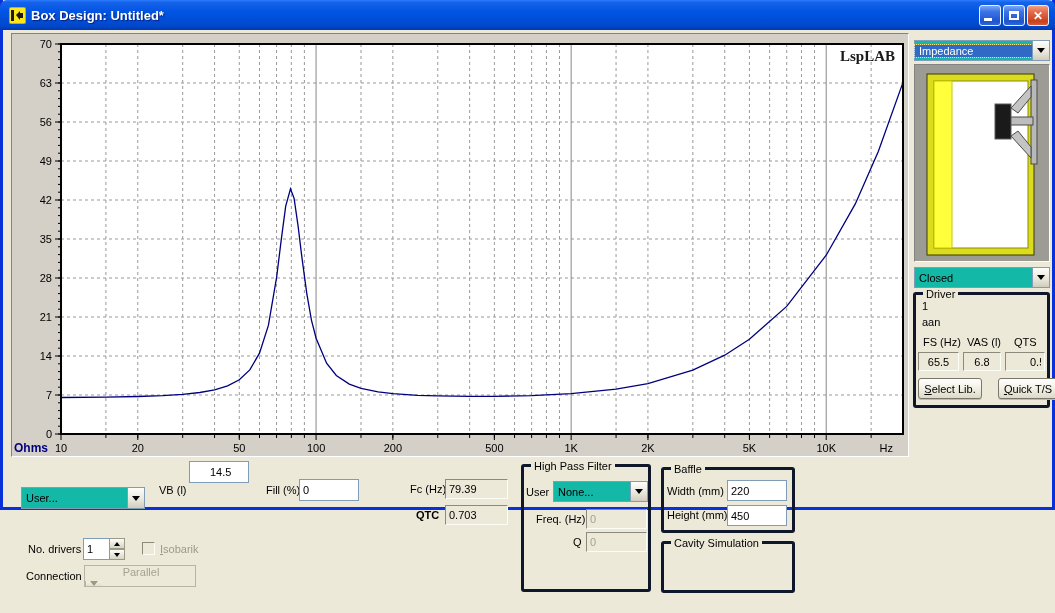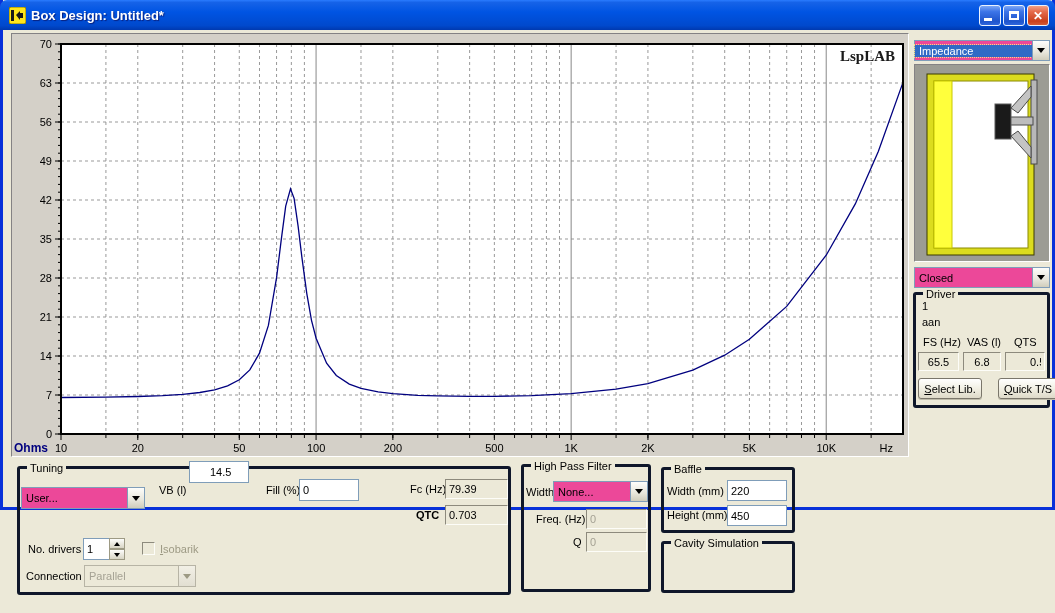--- a/index.html
+++ b/index.html
@@ -39,21 +39,21 @@
   .grouplabel { position:absolute; top:-7px; left:7px; background:#ECE9D8; padding:0 3px;
       white-space:nowrap; }
   .lbl { position:absolute; white-space:nowrap; }
   .lbl.disabled, .dis-text { color:#9D9A84; }
   input.field { position:absolute; border:1px solid #7F9DB9; background:#fff;
       font:11px "Liberation Sans", sans-serif; padding:1px 3px; }
   input.readonly { background:#ECE9D8; border:1px solid;
       border-color:#8D8A7D #FDFDF8 #FDFDF8 #8D8A7D; }
   input.disabled { background:#ECE9D8; color:#A5A294; border:1px solid;
       border-color:#8D8A7D #FDFDF8 #FDFDF8 #8D8A7D; }
-  .combo { position:absolute; border:1px solid #7F9DB9; background:#ec4899; display:flex;
+  .combo { position:absolute; border:1px solid #7F9DB9; background:#14b8a6; display:flex;
       align-items:center; cursor:pointer; }
   .combo .ctext { flex:1; padding:0 2px 0 4px; white-space:nowrap; overflow:hidden; }
   .combo .cbtn { width:17px; align-self:stretch; border-left:1px solid #7F9DB9;
       background:linear-gradient(180deg,#FDFDFB 0%,#E8E6DB 60%,#D0CDBC 100%);
       display:flex; align-items:center; justify-content:center; }
   .combo .arrow { width:0; height:0; border-left:4px solid transparent;
       border-right:4px solid transparent; border-top:5px solid #000; }
   .combo.focused .ctext { background:#316AC5; color:#fff; outline:1px dotted #F8E080; }
   .combo.disabled { background:#ECE9D8; border-color:#B7B4A5; cursor:default; }
   .combo.disabled .ctext { color:#A5A294; }
@@ -312,23 +312,20 @@
   <span class="lbl" style="left:919px; top:316px;">aan</span>
   <span class="lbl" style="left:920px; top:336px;">FS (Hz)</span>
   <span class="lbl" style="left:964px; top:336px;">VAS (l)</span>
   <span class="lbl" style="left:1011px; top:336px;">QTS</span>
   <input class="field readonly" style="left: 915px; top: 352px; width: 41px; height: 19px; text-align: center;" readonly="" value="65.5">
   <input class="field readonly" style="left: 960px; top: 352px; width: 38px; height: 19px; text-align: center;" readonly="" value="6.8">
   <input class="field readonly" style="left: 1002px; top: 352px; width: 40px; height: 19px; text-align: center; padding-left: 24px;" readonly="" value="0.58">
   <button class="btn" style="left:915px; top:378px; width:64px; height:21px;"><span class="u">S</span><span>elect Lib.</span></button>
   <button class="btn" style="left:995px; top:378px; width:60px; height:21px;text-align:center;"><span class="u">Q</span><span>uick T/S</span></button>
 
-  <div class="groupbox" style="left:14px; top:466px; width:494px; height:129px;">
-    <span class="grouplabel">Tuning</span>
-  </div>
   <div class="combo" style="left:18px; top:479px; width:124px; height:22px;margin-top:8px;">
     <span class="ctext">User...</span>
     <span class="cbtn">
         <span class="arrow"></span>
       </span>
   </div>
   <span class="lbl" style="left:156px; top:484px;">VB (l)</span>
   <input class="field" style="left: 186px; top: 461px; width: 60px; height: 22px; padding-left: 20px;" value="14.5">
   <span class="lbl" style="left:263px; top:484px;">Fill (%)</span>
   <input class="field" style="left: 296px; top: 479px; width: 60px; height: 22px;" value="0">
@@ -338,31 +335,31 @@
   <input class="field readonly" style="left: 442px; top: 505px; width: 63px; height: 20px;" readonly="" value="0.703">
   <span class="lbl" style="left:25px; top:543px;">No. drivers</span>
   <input class="field" style="left: 80px; top: 538px; width: 27px; height: 22px;" value="1">
   <span class="spin" style="left:106px; top:538px; height:22px;">
     <button class="up"></button>
     <button class="dn"></button>
   </span>
   <span class="checkbox" style="left:139px; top:542px;"></span>
   <span class="lbl disabled" style="left:157px; top:543px;"><span class="u">I</span><span>sobarik</span></span>
   <span class="lbl" style="left:23px; top:570px;">Connection</span>
-  <div class="combo disabled" style="left:81px; top:565px; width:112px; height:22px;">
+  <div class="combo disabled" style="left:81px; top:565px; width:112px; height:22px;flex-direction:column;">
     <span class="ctext">Parallel</span>
     <span class="cbtn">
         <span class="arrow"></span>
       </span>
   </div>
 
   <div class="groupbox" style="left:518px; top:464px; width:130px; height:128px;">
     <span class="grouplabel">High Pass Filter</span>
   </div>
-  <span class="lbl" style="left:523px; top:486px;">Width</span>
+  <span class="lbl" style="left:523px; top:486px;">User</span>
   <div class="combo" style="left:550px; top:481px; width:95px; height:21px;">
     <span class="ctext">None...</span>
     <span class="cbtn">
         <span class="arrow"></span>
       </span>
   </div>
   <span class="lbl" style="left:533px; top:513px;">Freq. (Hz)</span>
   <input class="field disabled" style="left: 583px; top: 509px; width: 61px; height: 20px;" disabled="" value="0">
   <span class="lbl" style="left:570px; top:536px;">Q</span>
   <input class="field disabled" style="left: 583px; top: 532px; width: 61px; height: 20px;" disabled="" value="0">

